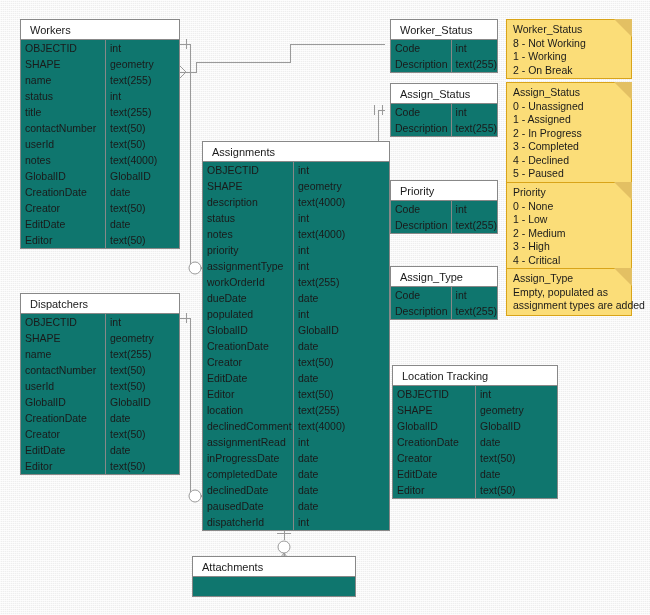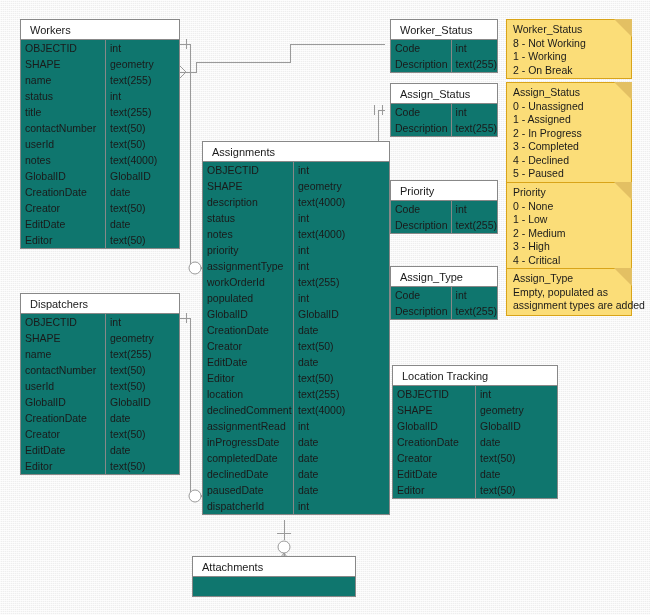--- a/index.html
+++ b/index.html
@@ -307,20 +307,24 @@
         </div>
       <div class="attr-row">
           <span class="attr-name">assignmentType</span>
           <span class="attr-type">int</span>
         </div>
       <div class="attr-row">
           <span class="attr-name">workOrderId</span>
           <span class="attr-type">text(255)</span>
         </div>
       <div class="attr-row">
+          <span class="attr-name">dueDate</span>
+          <span class="attr-type">date</span>
+        </div>
+      <div class="attr-row">
           <span class="attr-name">populated</span>
           <span class="attr-type">int</span>
         </div>
       <div class="attr-row">
           <span class="attr-name">GlobalID</span>
           <span class="attr-type">GlobalID</span>
         </div>
       <div class="attr-row">
           <span class="attr-name">CreationDate</span>
           <span class="attr-type">date</span>

